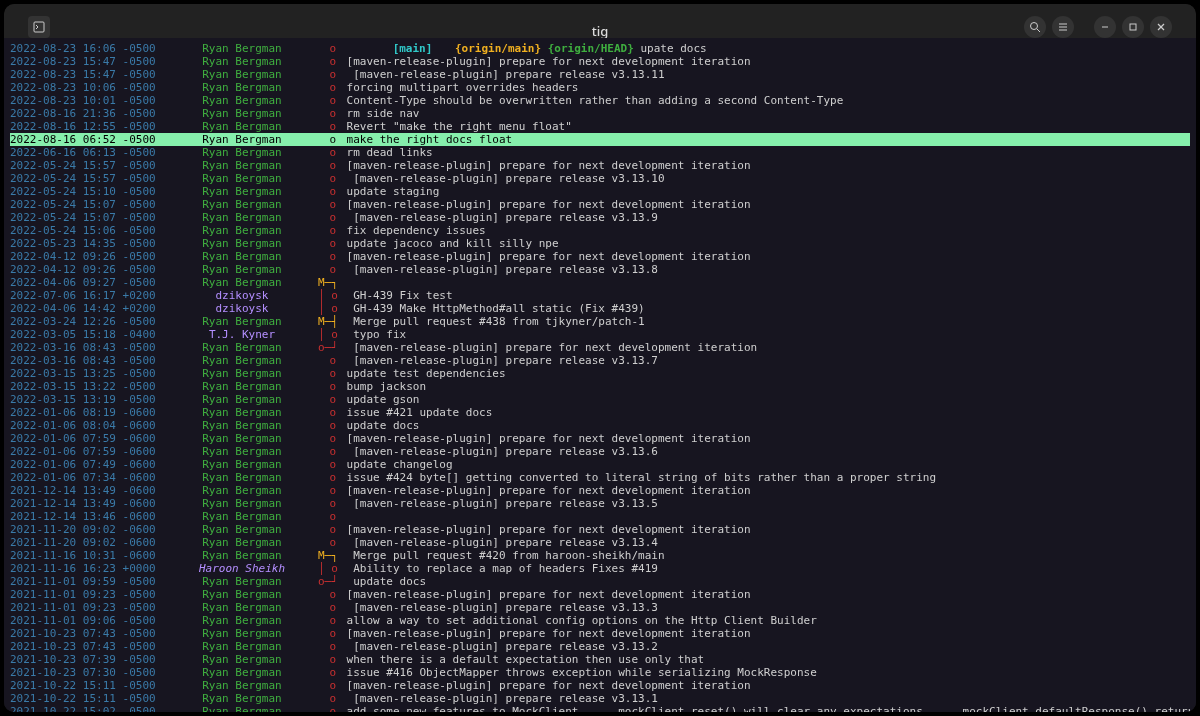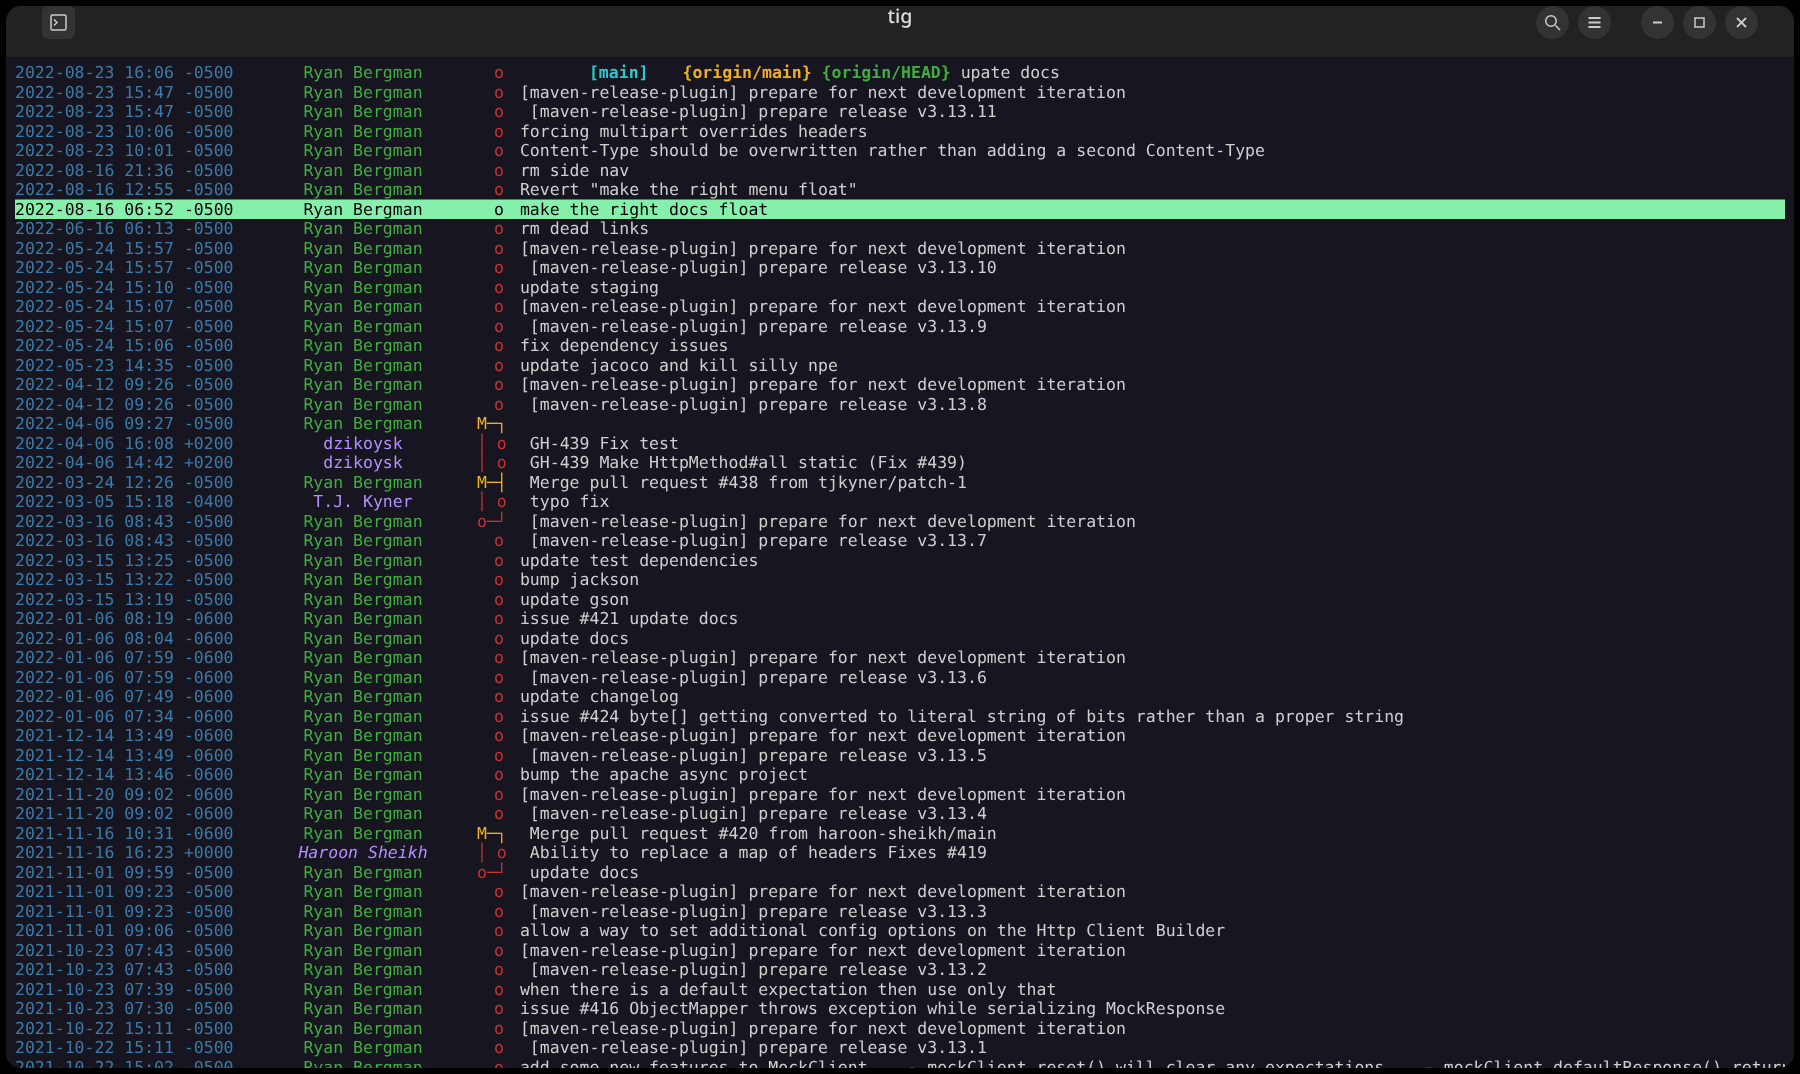--- a/index.html
+++ b/index.html
@@ -20,21 +20,21 @@
     width: 1192px;
     height: 708px;
     display: flex;
     flex-direction: column;
     overflow: hidden;
   }
   .titlebar {
     height: 34px;
     background: #222;
     display: flex;
-    align-items: flex-start;
+    align-items: flex-end;
     padding: 0 24px;
     position: relative;
     border-top-left-radius: 10px;
     border-top-right-radius: 10px;
   }
   .tb-left, .tb-right { display: flex; align-items: center; gap: 6px; }
   .tb-title {
     position: absolute;
     left: 0; right: 0;
     text-align: center;
@@ -147,38 +147,38 @@
         <div class="row"><span class="date">2022-05-24 15:57 -0500</span><span class="author">Ryan Bergman</span><span class="graph">o</span><span class="msg"> [maven-release-plugin] prepare for next development iteration</span></div>
         <div class="row"><span class="date">2022-05-24 15:57 -0500</span><span class="author">Ryan Bergman</span><span class="graph">o</span><span class="msg"> <span class="tag"><v3.13.10></v3.13.10></span> [maven-release-plugin] prepare release v3.13.10</span></div>
         <div class="row"><span class="date">2022-05-24 15:10 -0500</span><span class="author">Ryan Bergman</span><span class="graph">o</span><span class="msg"> update staging</span></div>
         <div class="row"><span class="date">2022-05-24 15:07 -0500</span><span class="author">Ryan Bergman</span><span class="graph">o</span><span class="msg"> [maven-release-plugin] prepare for next development iteration</span></div>
         <div class="row"><span class="date">2022-05-24 15:07 -0500</span><span class="author">Ryan Bergman</span><span class="graph">o</span><span class="msg"> <span class="tag"><v3.13.9></v3.13.9></span> [maven-release-plugin] prepare release v3.13.9</span></div>
         <div class="row"><span class="date">2022-05-24 15:06 -0500</span><span class="author">Ryan Bergman</span><span class="graph">o</span><span class="msg"> fix dependency issues</span></div>
         <div class="row"><span class="date">2022-05-23 14:35 -0500</span><span class="author">Ryan Bergman</span><span class="graph">o</span><span class="msg"> update jacoco and kill silly npe</span></div>
         <div class="row"><span class="date">2022-04-12 09:26 -0500</span><span class="author">Ryan Bergman</span><span class="graph">o</span><span class="msg"> [maven-release-plugin] prepare for next development iteration</span></div>
         <div class="row"><span class="date">2022-04-12 09:26 -0500</span><span class="author">Ryan Bergman</span><span class="graph">o</span><span class="msg"> <span class="tag"><v3.13.8></v3.13.8></span> [maven-release-plugin] prepare release v3.13.8</span></div>
         <div class="row"><span class="date">2022-04-06 09:27 -0500</span><span class="author">Ryan Bergman</span><span class="graph m">M─┐</span></div>
-        <div class="row"><span class="date">2022-04-06 16:08 +0200</span><span class="author dz">dzikoysk</span><span class="graph">│ o</span><span class="msg">  GH-439 Fix test</span></div>
+        <div class="row"><span class="date">2022-07-06 16:17 +0200</span><span class="author dz">dzikoysk</span><span class="graph">│ o</span><span class="msg">  GH-439 Fix test</span></div>
         <div class="row"><span class="date">2022-04-06 14:42 +0200</span><span class="author dz">dzikoysk</span><span class="graph">│ o</span><span class="msg">  GH-439 Make HttpMethod#all static (Fix #439)</span></div>
         <div class="row"><span class="date">2022-03-24 12:26 -0500</span><span class="author">Ryan Bergman</span><span class="graph m">M─┤</span><span class="msg">  Merge pull request #438 from tjkyner/patch-1</span></div>
         <div class="row"><span class="date">2022-03-05 15:18 -0400</span><span class="author tj">T.J. Kyner</span><span class="graph">│ o</span><span class="msg">  typo fix</span></div>
         <div class="row"><span class="date">2022-03-16 08:43 -0500</span><span class="author">Ryan Bergman</span><span class="graph">o─┘</span><span class="msg">  [maven-release-plugin] prepare for next development iteration</span></div>
         <div class="row"><span class="date">2022-03-16 08:43 -0500</span><span class="author">Ryan Bergman</span><span class="graph">o</span><span class="msg"> <span class="tag"><v3.13.7></v3.13.7></span> [maven-release-plugin] prepare release v3.13.7</span></div>
         <div class="row"><span class="date">2022-03-15 13:25 -0500</span><span class="author">Ryan Bergman</span><span class="graph">o</span><span class="msg"> update test dependencies</span></div>
         <div class="row"><span class="date">2022-03-15 13:22 -0500</span><span class="author">Ryan Bergman</span><span class="graph">o</span><span class="msg"> bump jackson</span></div>
         <div class="row"><span class="date">2022-03-15 13:19 -0500</span><span class="author">Ryan Bergman</span><span class="graph">o</span><span class="msg"> update gson</span></div>
         <div class="row"><span class="date">2022-01-06 08:19 -0600</span><span class="author">Ryan Bergman</span><span class="graph">o</span><span class="msg"> issue #421 update docs</span></div>
         <div class="row"><span class="date">2022-01-06 08:04 -0600</span><span class="author">Ryan Bergman</span><span class="graph">o</span><span class="msg"> update docs</span></div>
         <div class="row"><span class="date">2022-01-06 07:59 -0600</span><span class="author">Ryan Bergman</span><span class="graph">o</span><span class="msg"> [maven-release-plugin] prepare for next development iteration</span></div>
         <div class="row"><span class="date">2022-01-06 07:59 -0600</span><span class="author">Ryan Bergman</span><span class="graph">o</span><span class="msg"> <span class="tag"><v3.13.6></v3.13.6></span> [maven-release-plugin] prepare release v3.13.6</span></div>
         <div class="row"><span class="date">2022-01-06 07:49 -0600</span><span class="author">Ryan Bergman</span><span class="graph">o</span><span class="msg"> update changelog</span></div>
         <div class="row"><span class="date">2022-01-06 07:34 -0600</span><span class="author">Ryan Bergman</span><span class="graph">o</span><span class="msg"> issue #424 byte[] getting converted to literal string of bits rather than a proper string</span></div>
         <div class="row"><span class="date">2021-12-14 13:49 -0600</span><span class="author">Ryan Bergman</span><span class="graph">o</span><span class="msg"> [maven-release-plugin] prepare for next development iteration</span></div>
         <div class="row"><span class="date">2021-12-14 13:49 -0600</span><span class="author">Ryan Bergman</span><span class="graph">o</span><span class="msg"> <span class="tag"><v3.13.5></v3.13.5></span> [maven-release-plugin] prepare release v3.13.5</span></div>
-        <div class="row"><span class="date">2021-12-14 13:46 -0600</span><span class="author">Ryan Bergman</span><span class="graph">o</span><span class="msg"> bump the apache async project</span></div>
+        <div class="row"><span class="date">2021-12-14 13:46 -0600</span><span class="author">Ryan Bergman</span><span class="graph">o</span></div>
         <div class="row"><span class="date">2021-11-20 09:02 -0600</span><span class="author">Ryan Bergman</span><span class="graph">o</span><span class="msg"> [maven-release-plugin] prepare for next development iteration</span></div>
         <div class="row"><span class="date">2021-11-20 09:02 -0600</span><span class="author">Ryan Bergman</span><span class="graph">o</span><span class="msg"> <span class="tag"><v3.13.4></v3.13.4></span> [maven-release-plugin] prepare release v3.13.4</span></div>
         <div class="row"><span class="date">2021-11-16 10:31 -0600</span><span class="author">Ryan Bergman</span><span class="graph m">M─┐</span><span class="msg">  Merge pull request #420 from haroon-sheikh/main</span></div>
         <div class="row"><span class="date">2021-11-16 16:23 +0000</span><span class="author hs">Haroon Sheikh</span><span class="graph">│ o</span><span class="msg">  Ability to replace a map of headers Fixes #419</span></div>
         <div class="row"><span class="date">2021-11-01 09:59 -0500</span><span class="author">Ryan Bergman</span><span class="graph">o─┘</span><span class="msg">  update docs</span></div>
         <div class="row"><span class="date">2021-11-01 09:23 -0500</span><span class="author">Ryan Bergman</span><span class="graph">o</span><span class="msg"> [maven-release-plugin] prepare for next development iteration</span></div>
         <div class="row"><span class="date">2021-11-01 09:23 -0500</span><span class="author">Ryan Bergman</span><span class="graph">o</span><span class="msg"> <span class="tag"><v3.13.3></v3.13.3></span> [maven-release-plugin] prepare release v3.13.3</span></div>
         <div class="row"><span class="date">2021-11-01 09:06 -0500</span><span class="author">Ryan Bergman</span><span class="graph">o</span><span class="msg"> allow a way to set additional config options on the Http Client Builder</span></div>
         <div class="row"><span class="date">2021-10-23 07:43 -0500</span><span class="author">Ryan Bergman</span><span class="graph">o</span><span class="msg"> [maven-release-plugin] prepare for next development iteration</span></div>
         <div class="row"><span class="date">2021-10-23 07:43 -0500</span><span class="author">Ryan Bergman</span><span class="graph">o</span><span class="msg"> <span class="tag"><v3.13.2></v3.13.2></span> [maven-release-plugin] prepare release v3.13.2</span></div>

